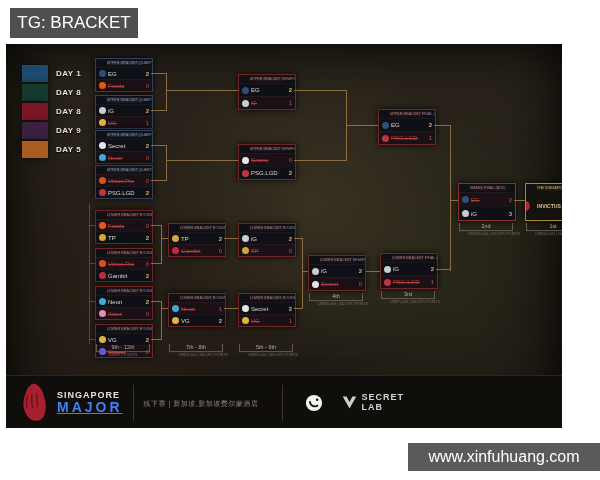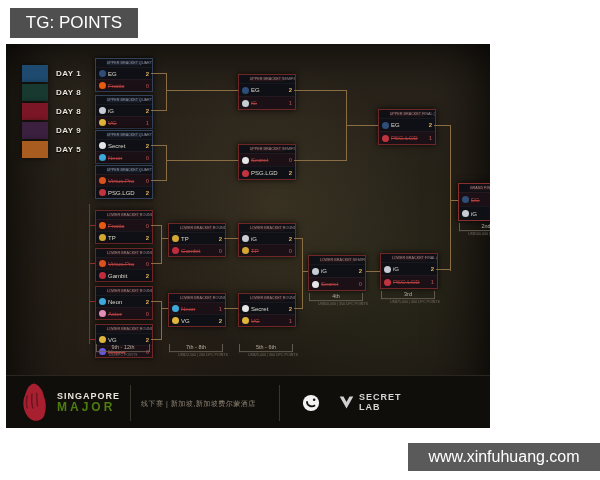--- a/index.html
+++ b/index.html
@@ -4,21 +4,21 @@
 <style>
   html,body{margin:0;padding:0;background:#fff;}
   body{width:600px;height:480px;position:relative;overflow:hidden;
        font-family:"Liberation Sans", sans-serif;}
   
   .tg-badge{position:absolute;left:10px;top:8px;width:128px;height:30px;background:#4f4f4f;
     color:#fff;font-size:17px;display:flex;align-items:center;justify-content:center;z-index:9;}
   .wm{position:absolute;left:408px;top:443px;width:192px;height:28px;background:#5a5a5a;
     color:#fff;font-size:16px;display:flex;align-items:center;justify-content:center;z-index:9;}
   
-  #stage{position:absolute;left:6px;top:44px;width:484px;height:384px;overflow:hidden;
+  #stage{position:absolute;left:6px;top:44px;width:556px;height:384px;overflow:hidden;
     background:
       radial-gradient(circle at 55% 42%, rgba(105,92,58,.28), rgba(0,0,0,0) 42%),
       radial-gradient(circle at 78% 62%, rgba(70,78,44,.22), rgba(0,0,0,0) 38%),
       radial-gradient(circle at 20% 75%, rgba(60,45,30,.25), rgba(0,0,0,0) 40%),
       linear-gradient(#2b251c,#211c15 60%,#1b1712);
     box-shadow:inset 0 0 60px #000;}
   
   .leg-row{position:absolute;left:16px;height:19px;display:flex;align-items:center;}
   .leg-chip{width:26px;height:17px;display:inline-block;box-shadow:0 0 6px rgba(0,0,0,.6);}
   .leg-lab{color:#e9e4da;font-size:8px;font-weight:bold;margin-left:8px;letter-spacing:.5px;
@@ -52,36 +52,36 @@
   
   .champ-row{flex:1;display:flex;align-items:center;justify-content:center;gap:3px;padding:0 2px;}
   .champ-logo{width:10px;height:10px;border-radius:50%;flex:0 0 10px;}
   .champ-name{font-size:6px;color:#d8c38a;font-weight:bold;white-space:nowrap;transform:scale(.85);}
   
   #fbar{position:absolute;left:0;top:331px;width:586px;height:53px;background:#100e0b;
     border-top:1px solid #2a251d;display:flex;align-items:center;}
   .f-logo{display:flex;align-items:center;margin-left:12px;}
   .f-logotext{margin-left:11px;line-height:1;}
   .f-lt1{color:#e9e4da;font-size:9px;font-weight:bold;letter-spacing:1px;}
-  .f-lt2{color:#4d7c0f;font-size:12px;font-weight:bold;letter-spacing:3px;}
+  .f-lt2{color:#3b82f6;font-size:14px;font-weight:bold;letter-spacing:3px;text-decoration:underline;}
   .f-div{width:1px;height:36px;background:#3a352c;margin:0 10px;}
   .f-title{color:#dd9e3e;font-size:15px;font-weight:bold;letter-spacing:1px;}
   .f-sub{color:#8f8576;font-size:7px;margin-top:3px;letter-spacing:.5px;}
   .f-teams{color:#dd9e3e;font-size:13px;font-weight:bold;letter-spacing:1px;}
   .f-huya{display:flex;align-items:center;gap:5px;margin-left:12px;}
   .f-huya-name{color:#efefef;font-size:11px;font-weight:bold;letter-spacing:1px;line-height:1.1;}
   .f-huya-dom{color:#9a948a;font-size:7px;}
   .f-sl{display:flex;align-items:center;gap:4px;margin-left:18px;}
   .f-sl-t{color:#d5d5d5;font-size:9px;font-weight:bold;letter-spacing:1px;line-height:1.05;text-align:left;}
 </style>
 </head>
 <body>
 
 <div class="tg-badge">
-  <span>TG: POINTS</span>
+  <span>TG: BRACKET</span>
 </div>
 
 <div id="stage">
 
   <div class="leg-row" style="top:20px">
     <span class="leg-chip" style="background: rgb(29, 74, 110);"></span>
     <span class="leg-lab">DAY 1</span>
     </div>
   <div class="leg-row" style="top:39px">
     <span class="leg-chip" style="background: rgb(23, 57, 47);"></span>

